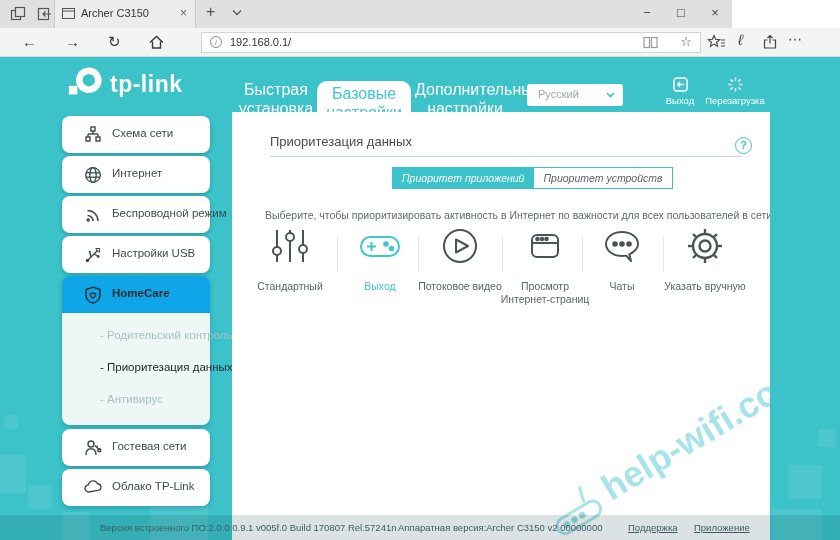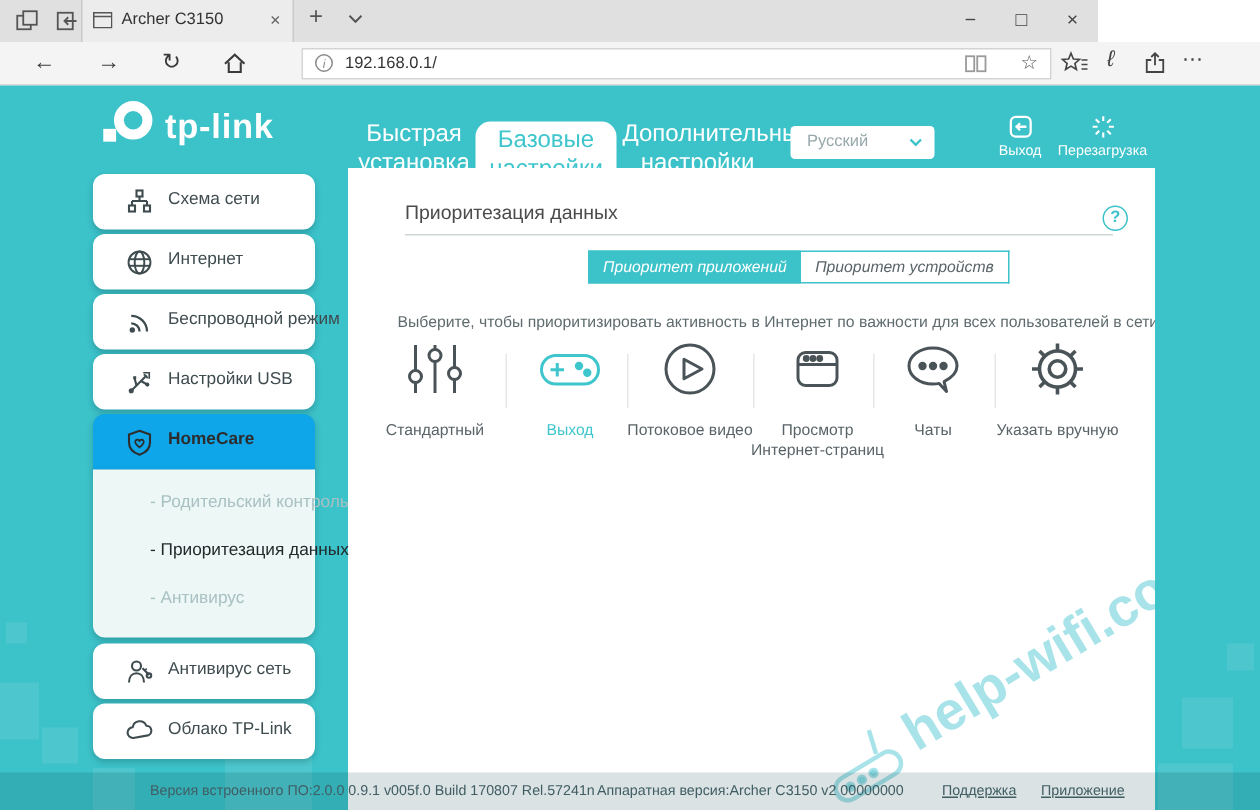--- a/index.html
+++ b/index.html
@@ -408,21 +408,21 @@
             <svg width="18" height="18" viewBox="0 0 18 18">
               <g stroke="#3e4b4f" stroke-width="1.4" fill="none">
                 <circle cx="7" cy="5" r="3"></circle>
                 <path d="M2,16 c0-4 2.2-6.2 5-6.2 2.8,0 5,2.2 5,6.2"></path>
                 <line x1="11" y1="6.5" x2="15.5" y2="11"></line>
                 <circle cx="15.3" cy="11.3" r="1.5"></circle>
                 <line x1="12.5" y1="8" x2="13.8" y2="6.7" stroke-width="1.1"></line>
               </g>
             </svg>
           </span>
-        <span class="c-label">Антивирус сеть</span>
+        <span class="c-label">Гостевая сети</span>
       </div>
       <div class="card">
         <span class="c-icon">
             <svg width="18" height="15" viewBox="0 0 18 15">
               <path d="M4.8,13 a3.6,3.6 0 0 1 -0.3,-7.2 a4.7,4.7 0 0 1 9,-1 a3.3,3.3 0 0 1 0.2,6.6 Z" fill="none" stroke="#3e4b4f" stroke-width="1.4" stroke-linejoin="round"></path>
             </svg>
           </span>
         <span class="c-label">Облако TP-Link</span>
       </div>
     </div>

